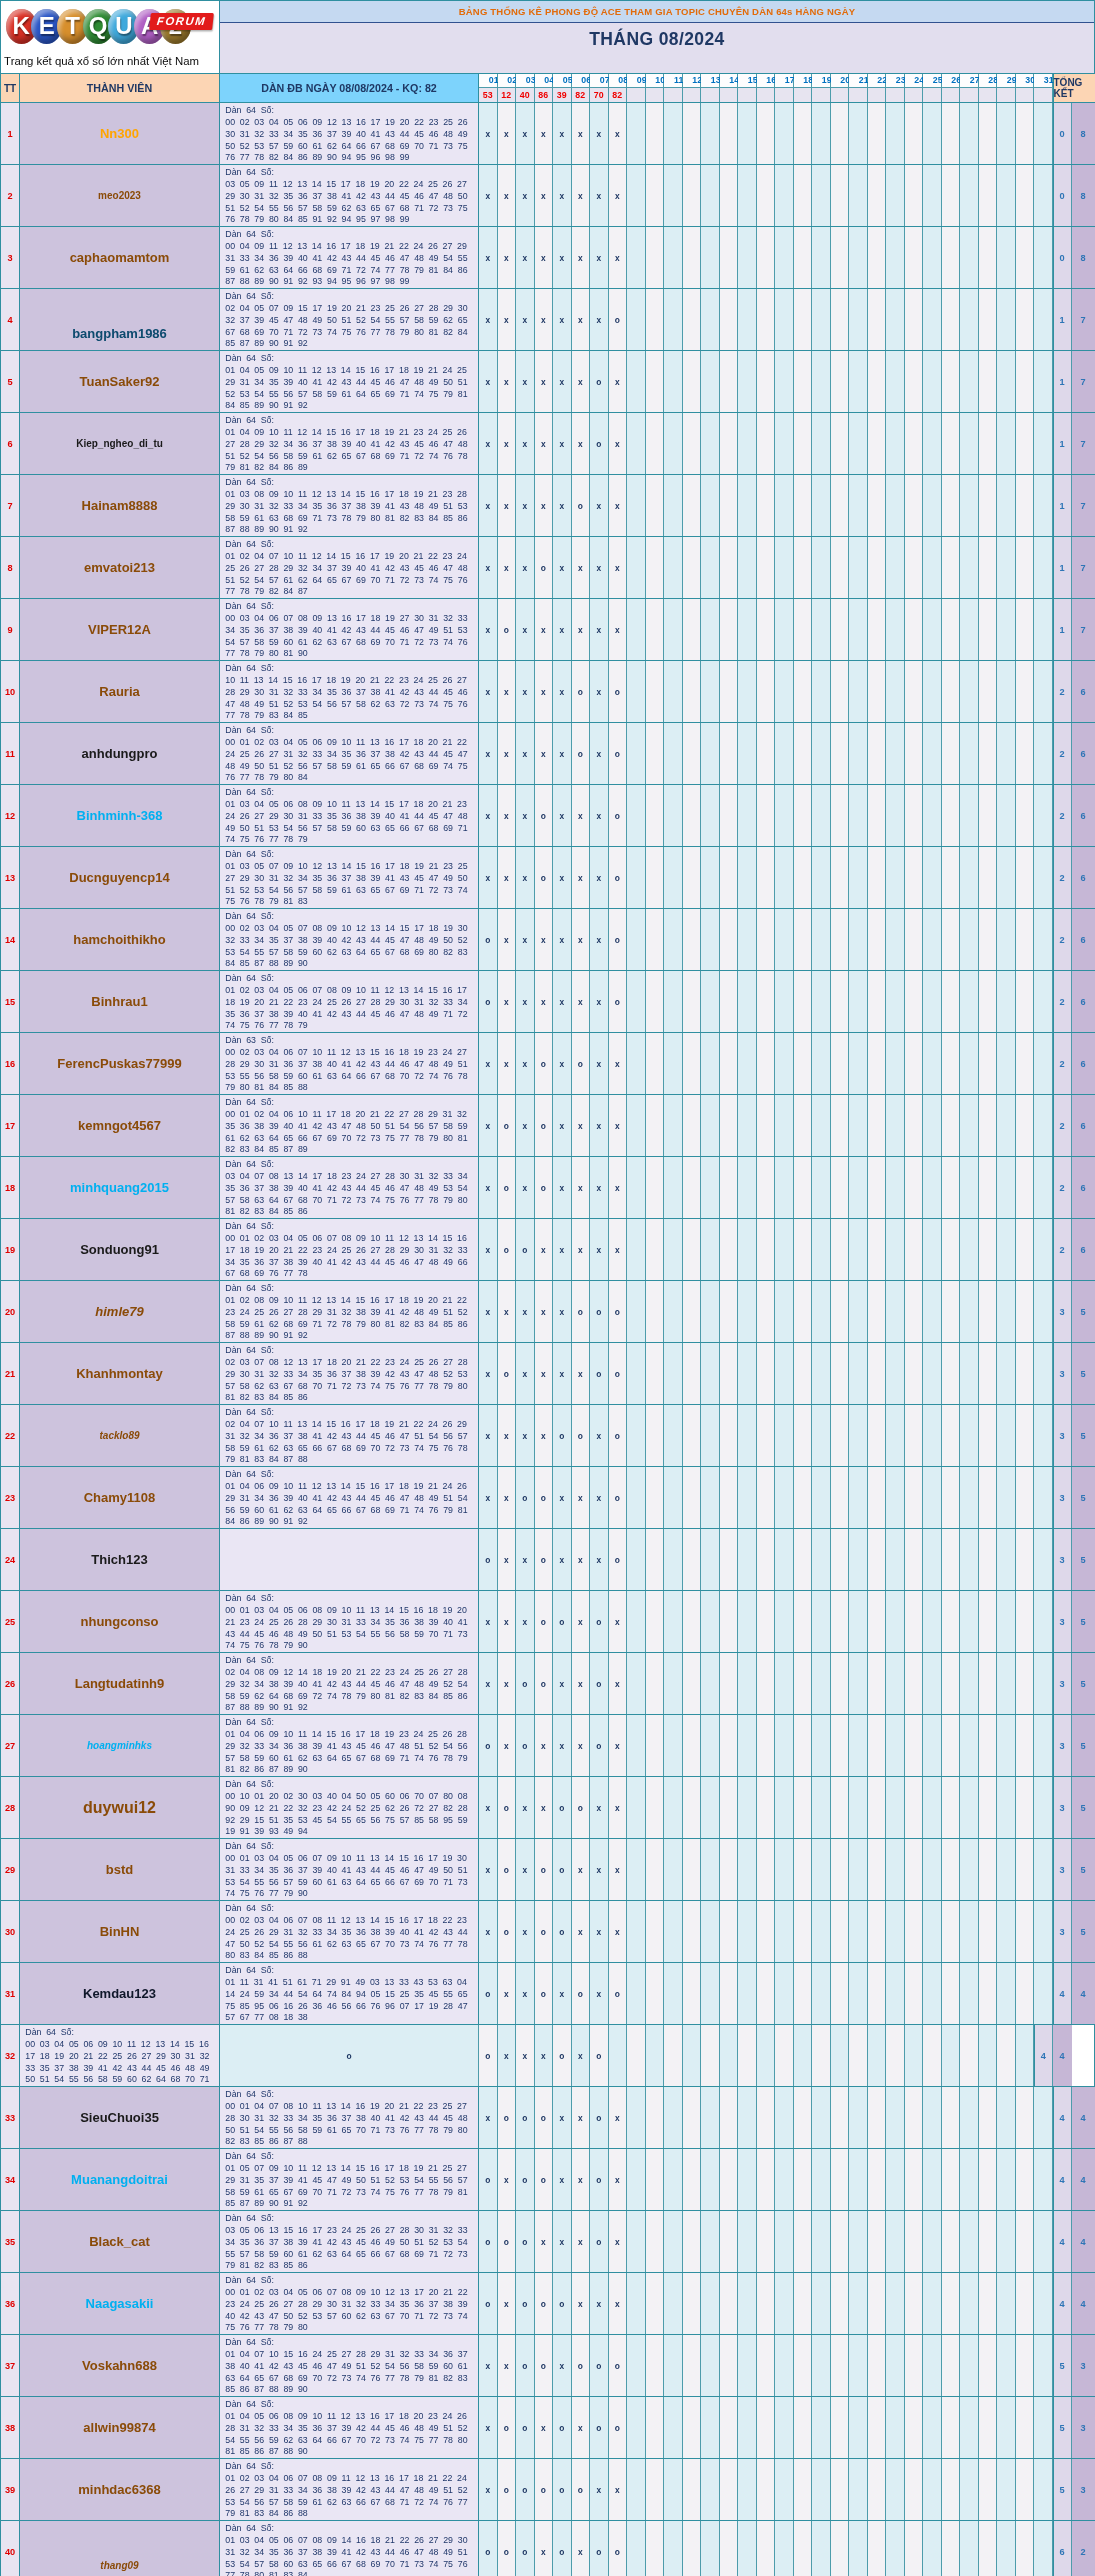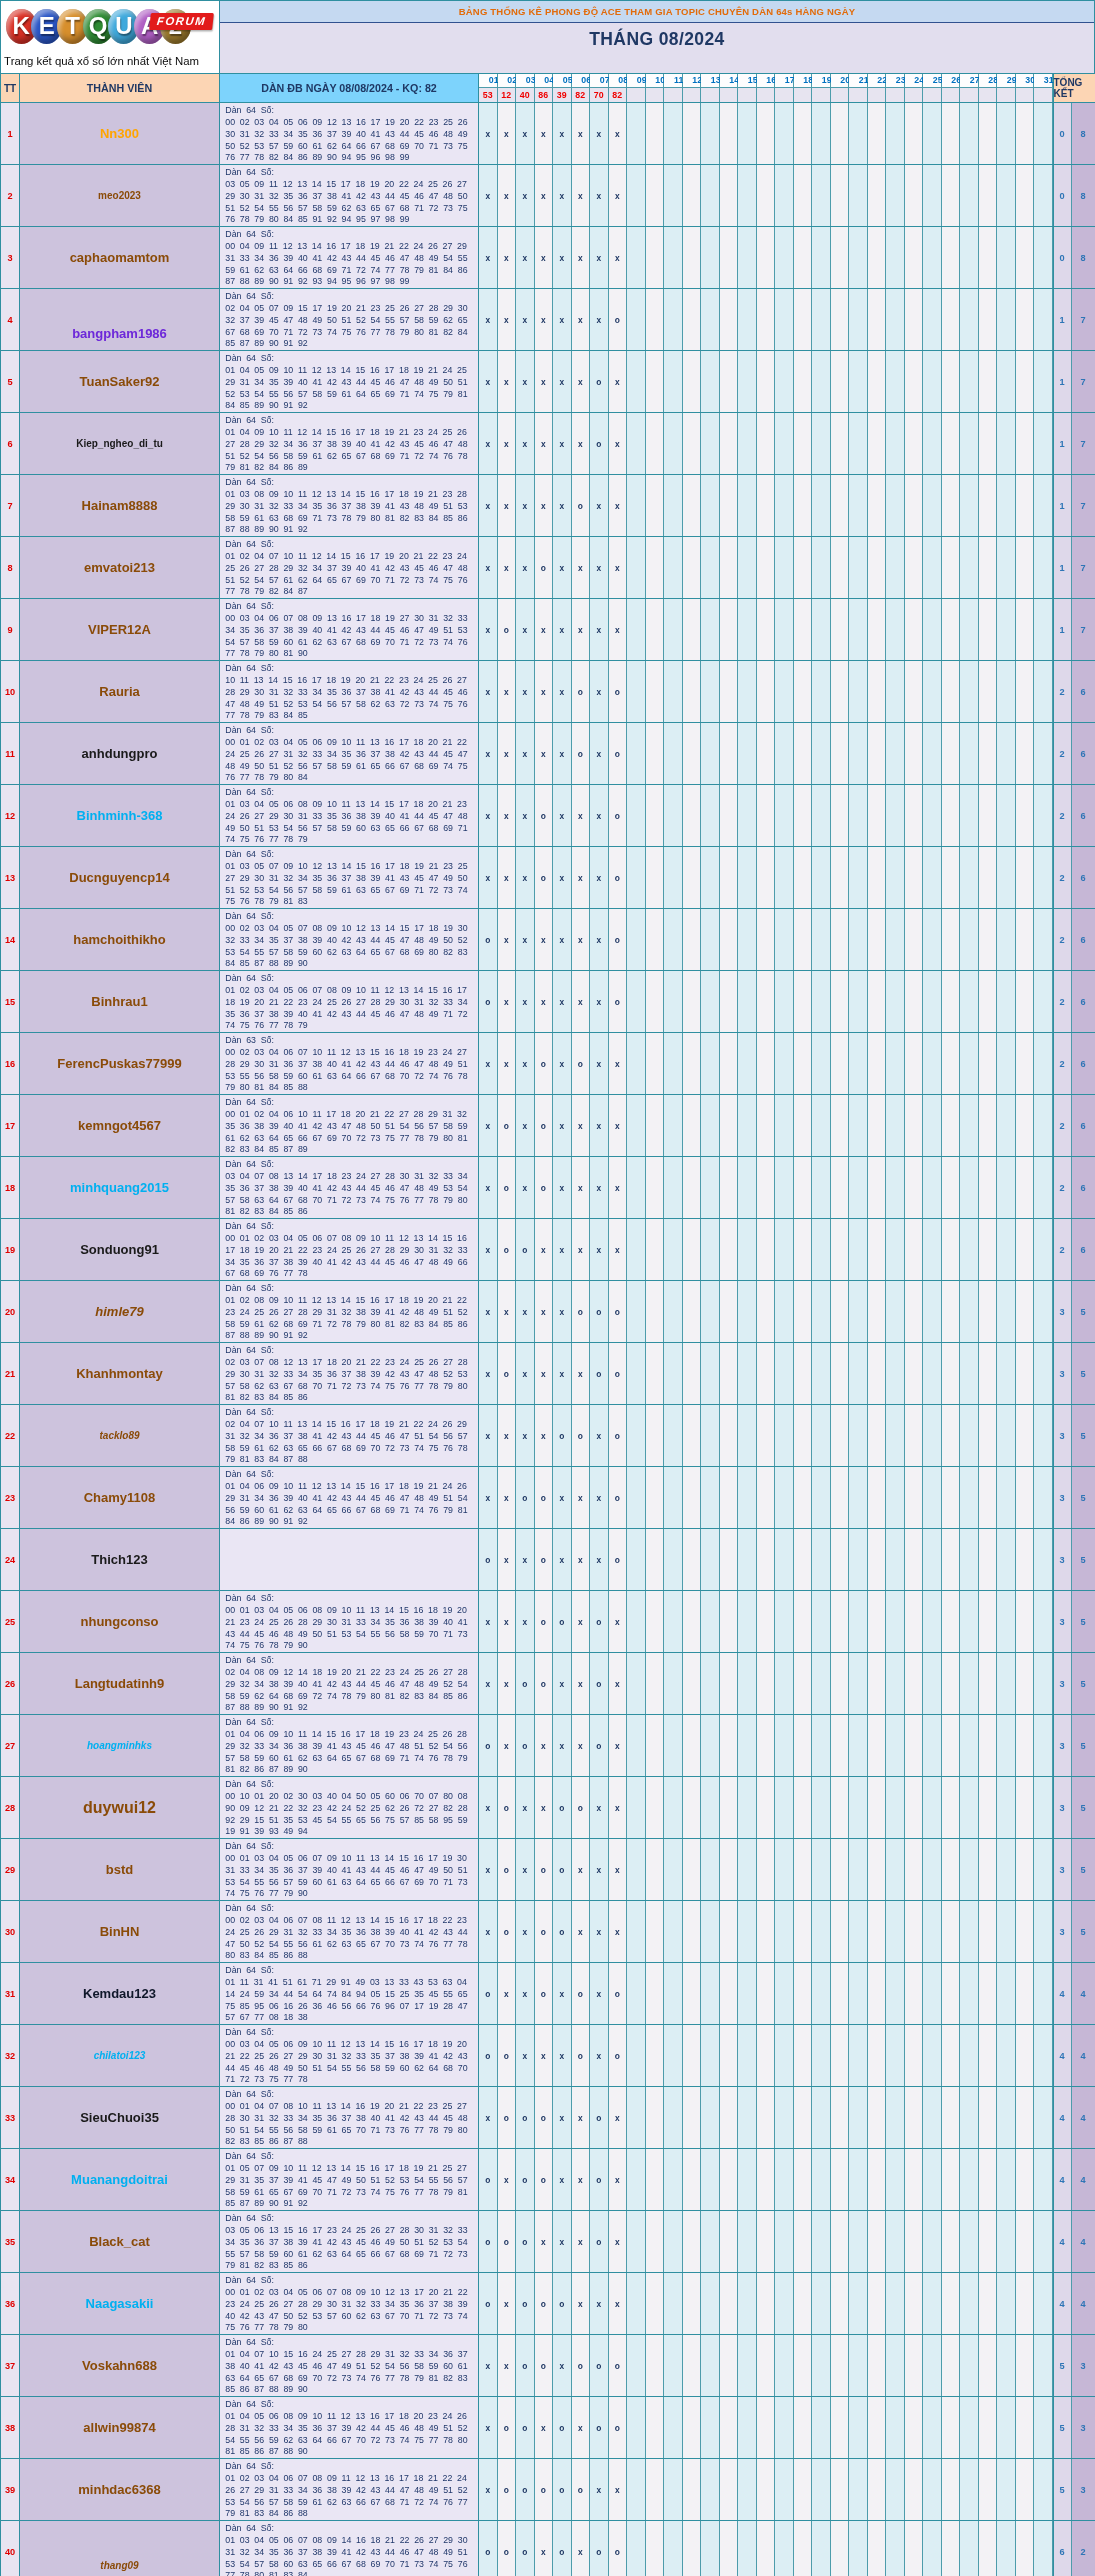--- a/index.html
+++ b/index.html
@@ -257,21 +257,21 @@
         <div class="day b"></div>
         <div class="day a"></div>
         <div class="day b"></div>
         <div class="day a"></div>
         <div class="tk1">0</div>
         <div class="tk2">8</div>
       </div>
       <div class="row">
         <div class="tt">4</div>
         <div class="name">
-          <span style="color: #6d28d9; font-size: 13px; margin-top: 28px;">bangpham1986</span>
+          <span style="color: #0c4a6e; font-size: 13px; margin-top: 28px;">bangpham1986</span>
         </div>
         <div class="dan">
           <div>Dàn 64 Số:</div>
           <div>02 04 05 07 09 15 17 19 20 21 23 25 26 27 28 29 30 32 37 39 45 47 48 49 50 51 52 54 55 57 58 59 62 65 67 68 69 70 71 72 73 74 75 76 77 78 79 80 81 82 84 85 87 89 90 91 92</div>
         </div>
         <div class="day a">x</div>
         <div class="day b">x</div>
         <div class="day a">x</div>
         <div class="day b">x</div>
         <div class="day a">x</div>
@@ -1460,23 +1460,20 @@
         <div class="day a"></div>
         <div class="day b"></div>
         <div class="day a"></div>
         <div class="day b"></div>
         <div class="day a"></div>
         <div class="tk1">4</div>
         <div class="tk2">4</div>
       </div>
       <div class="row">
         <div class="tt">32</div>
-        <div class="name">
-          <span style="color: rgb(0, 176, 240); font-size: 10px; font-style: italic;">chilatoi123</span>
-        </div>
         <div class="dan">
           <div>Dàn 64 Số:</div>
           <div>00 03 04 05 06 09 10 11 12 13 14 15 16 17 18 19 20 21 22 25 26 27 29 30 31 32 33 35 37 38 39 41 42 43 44 45 46 48 49 50 51 54 55 56 58 59 60 62 64 68 70 71 72 73 75 77 78</div>
         </div>
         <div class="day a">o</div>
         <div class="day b">o</div>
         <div class="day a">x</div>
         <div class="day b">x</div>
         <div class="day a">x</div>
         <div class="day b">o</div>

